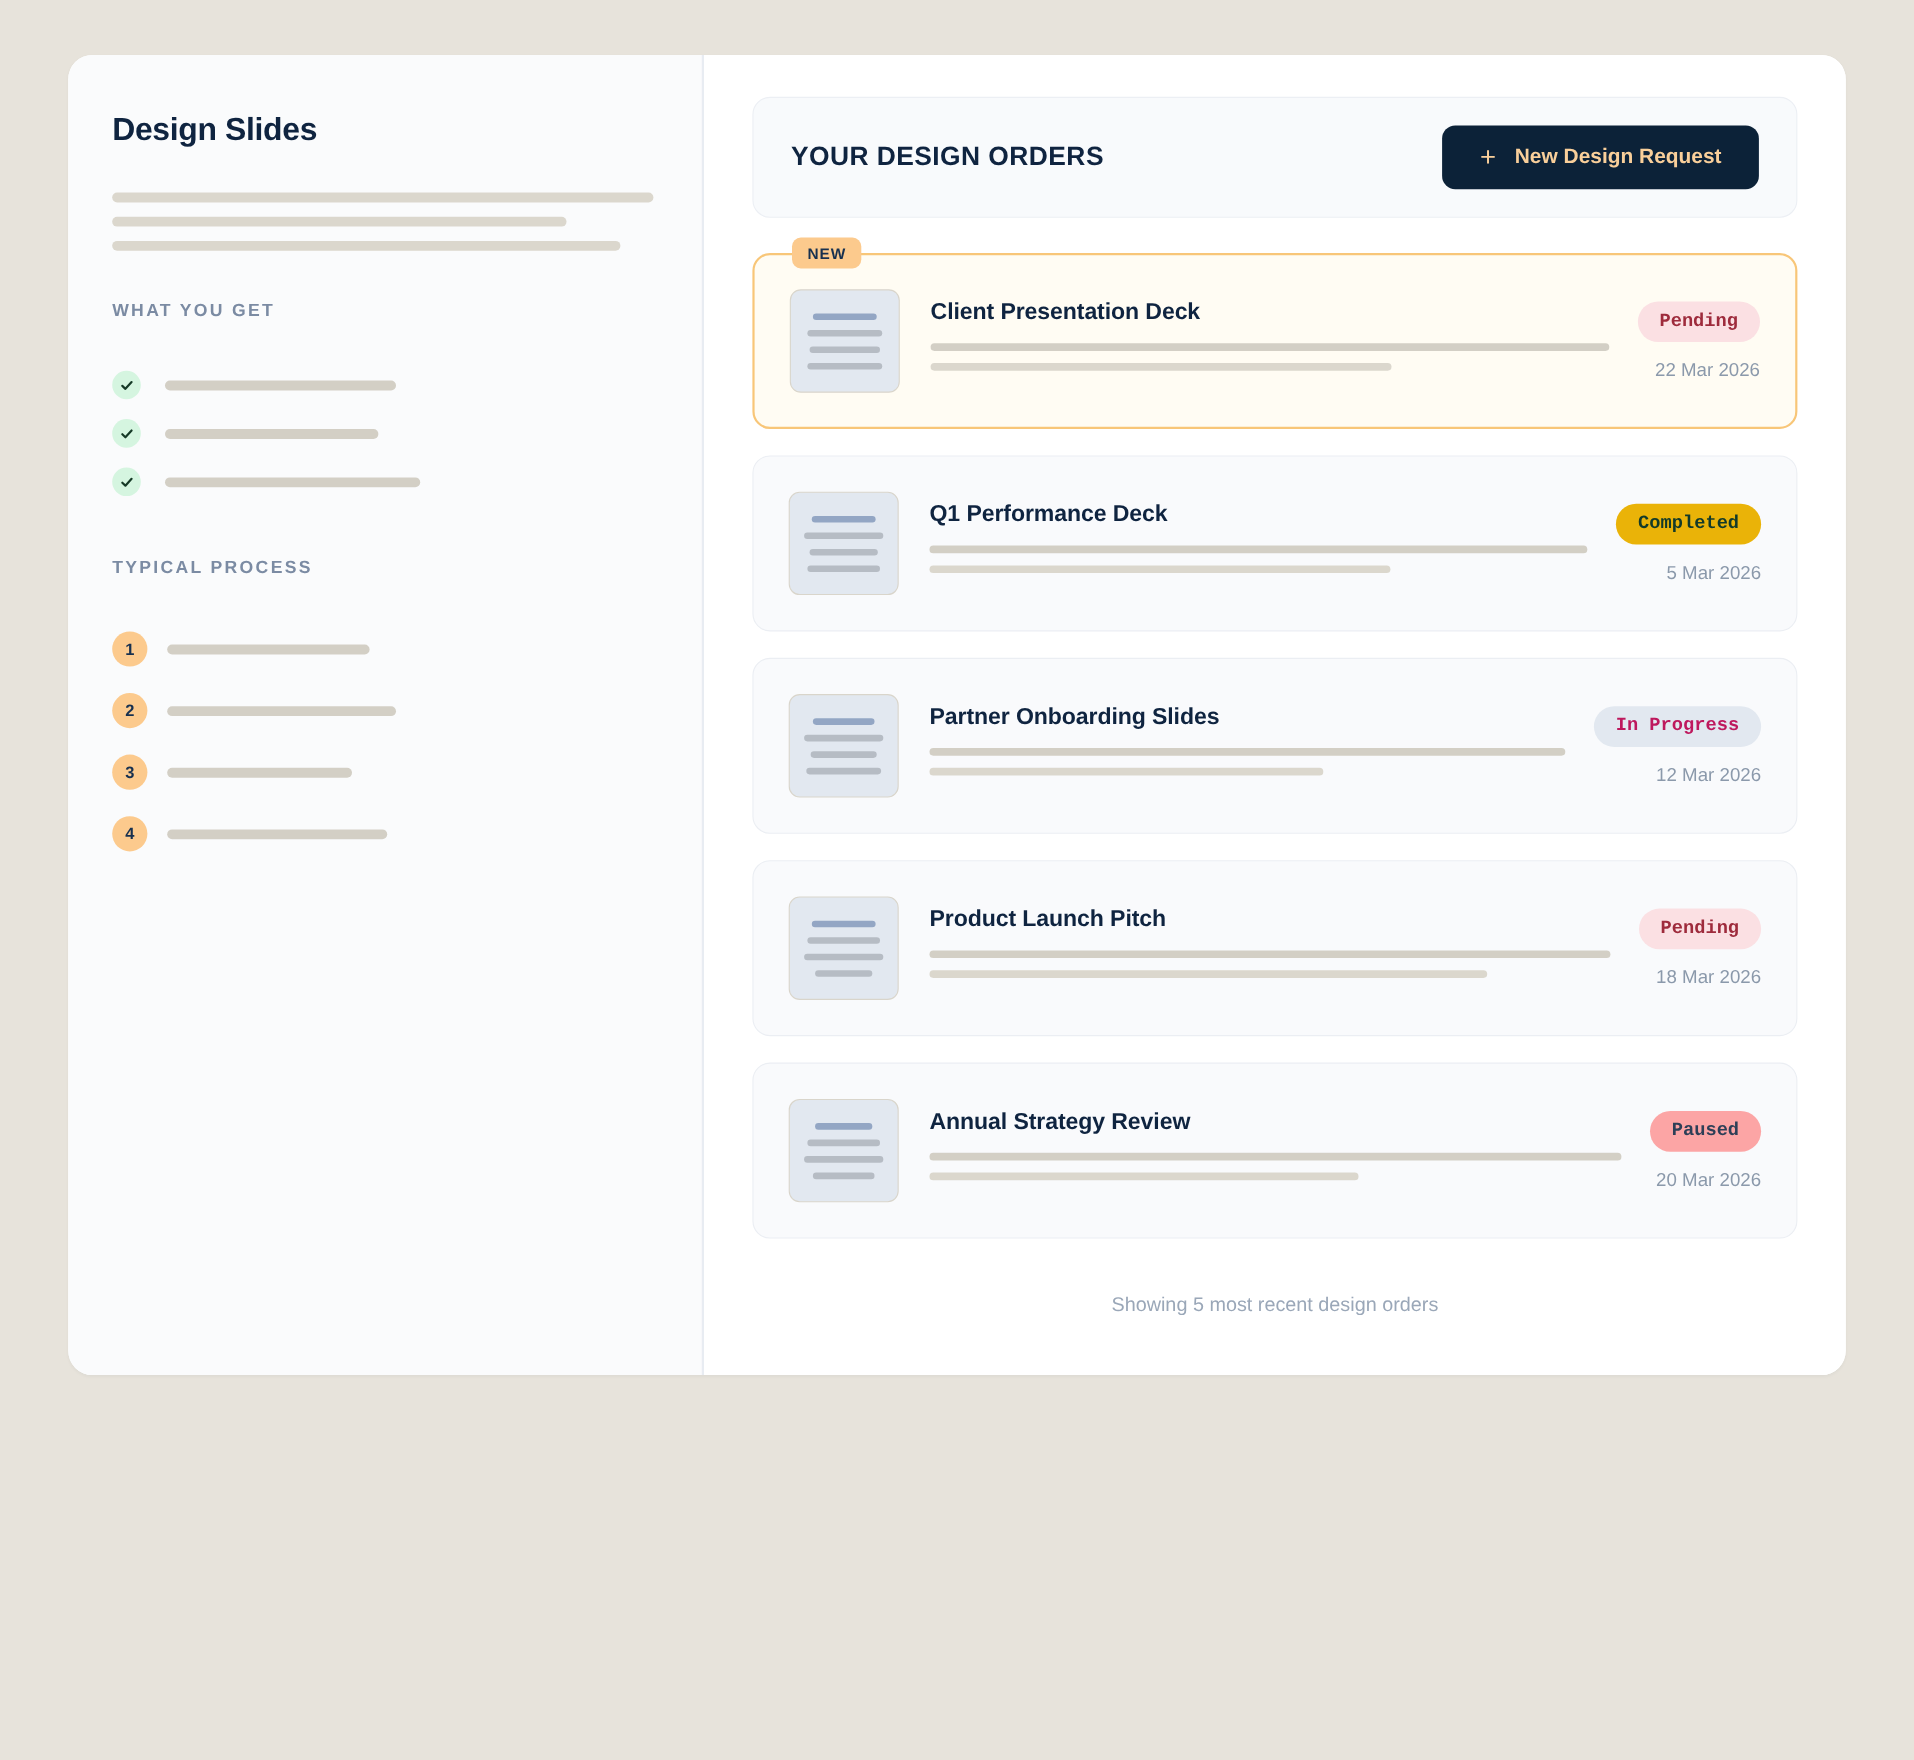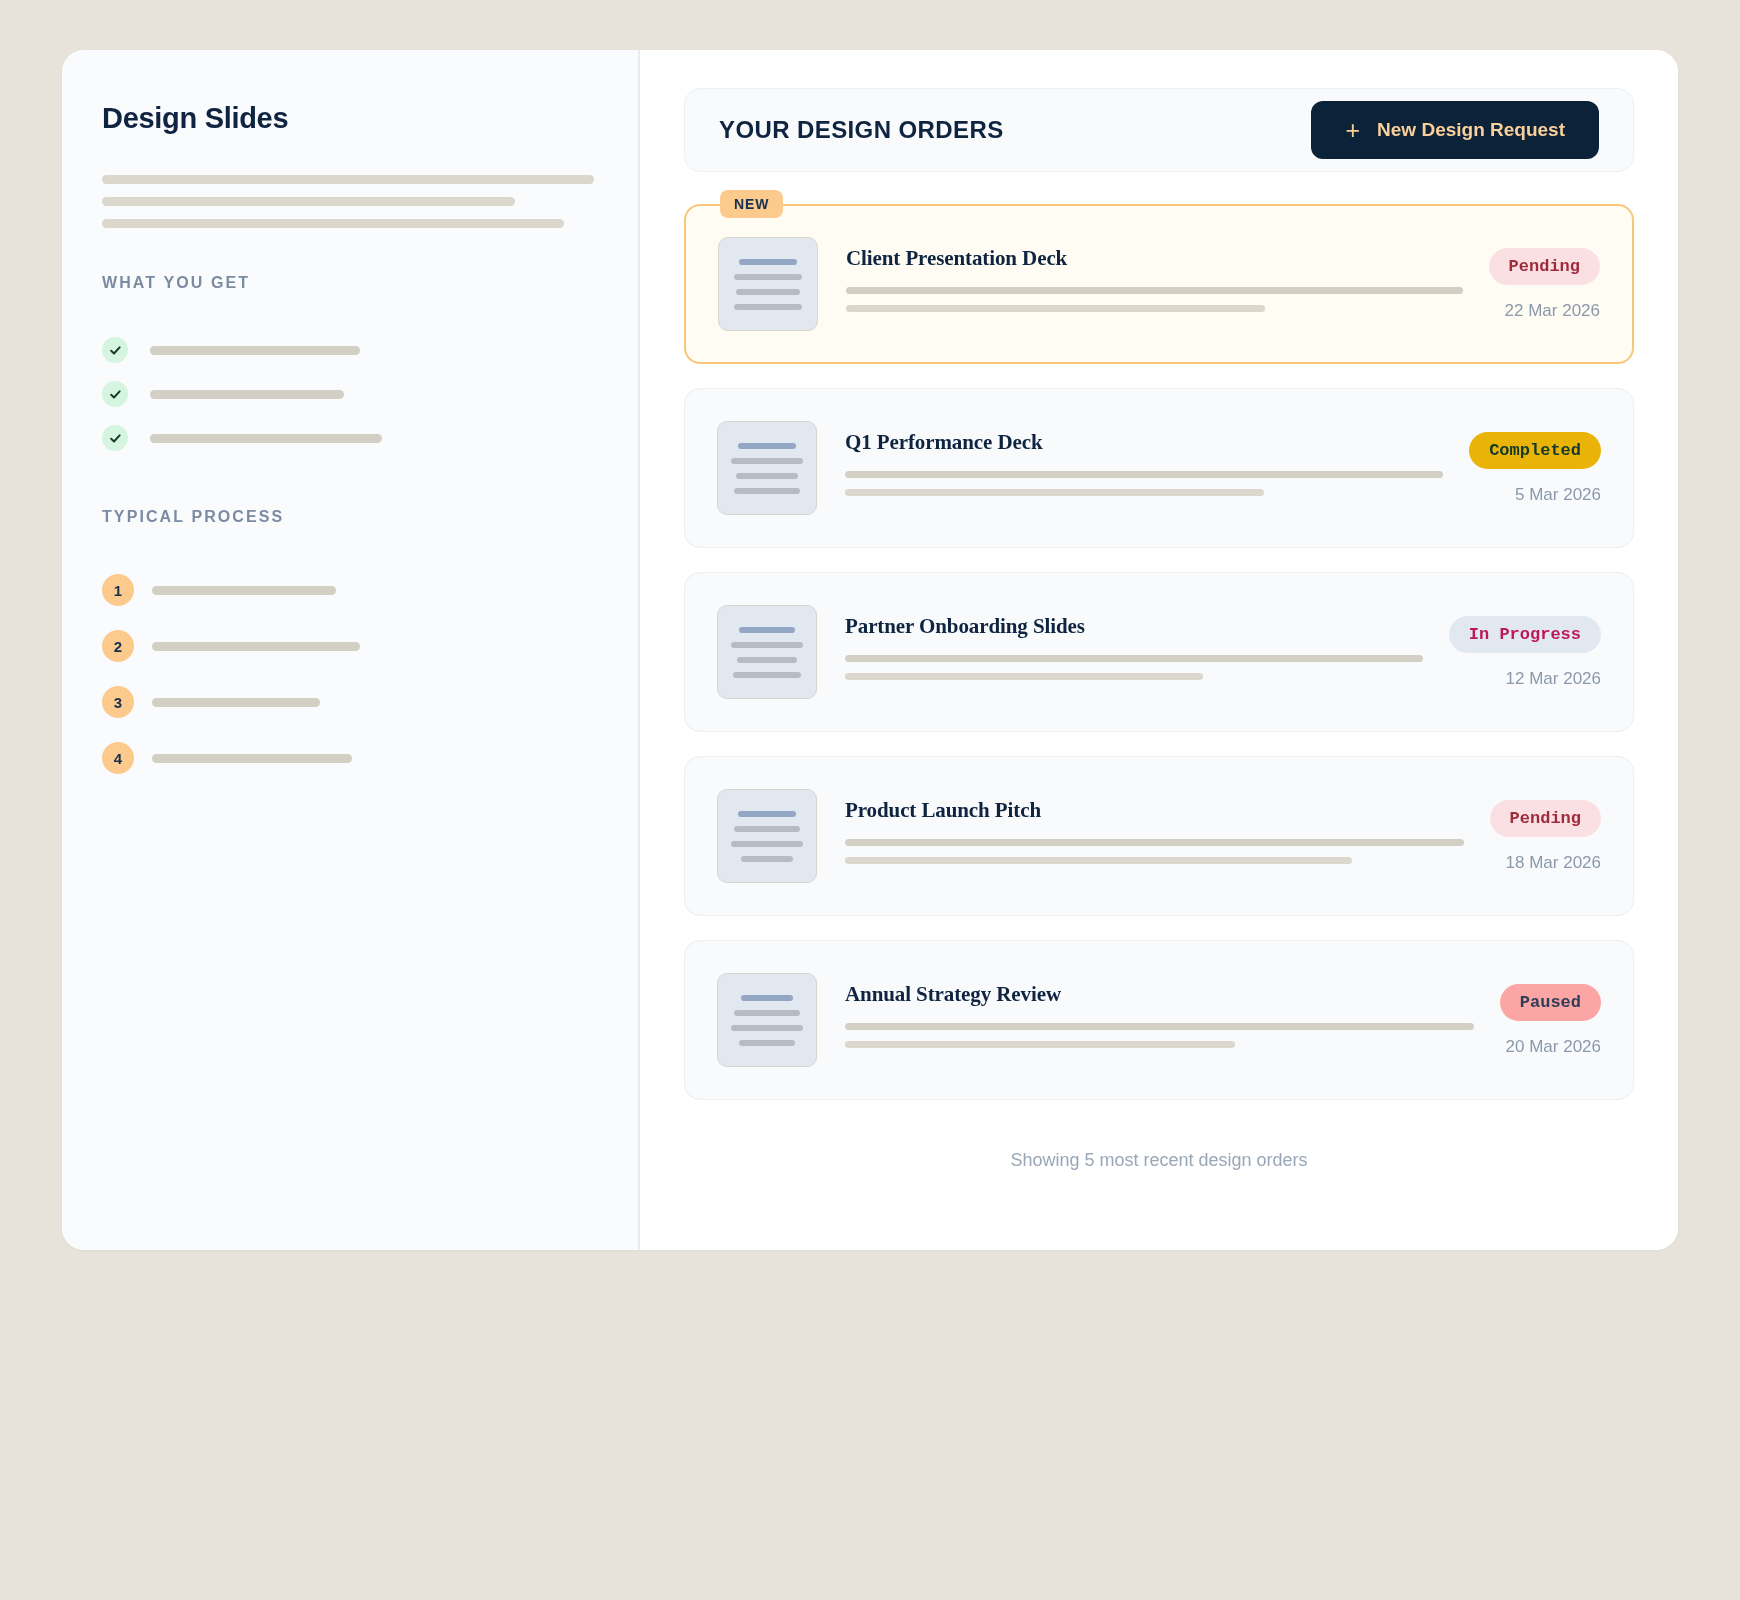--- a/index.html
+++ b/index.html
@@ -130,21 +130,21 @@
   .content {
     flex: 1;
     padding: 38px 44px 0 44px;
     background: #ffffff;
   }
 
   .orders-header {
     background: #f8fafc;
     border: 1px solid #eceff4;
     border-radius: 16px;
-    height: 84px;
+    height: 110px;
     padding: 0 34px;
     display: flex;
     align-items: center;
     justify-content: space-between;
     margin-bottom: 32px;
   }
 
   .orders-title {
     font-size: 24px;
     font-weight: bold;
@@ -211,21 +211,21 @@
     display: flex;
     flex-direction: column;
     align-items: center;
     justify-content: center;
     gap: 9px;
     margin-right: 28px;
   }
   .thumb-bar { height: 6px; border-radius: 3px; background: #b6bcc4; }
   .thumb-bar.accent { background: #93a6c4; }
 
-  .order-body { flex: 1; min-width: 0; padding-right: 26px; font-family: Liberation Serif, serif; }
+  .order-body { flex: 1; min-width: 0; padding-right: 26px; }
 
   .order-title {
     font-size: 21px;
     font-weight: bold;
     color: #0f2440;
     margin-bottom: 16px;
     letter-spacing: -0.1px;
   }
 
   .order-line {

